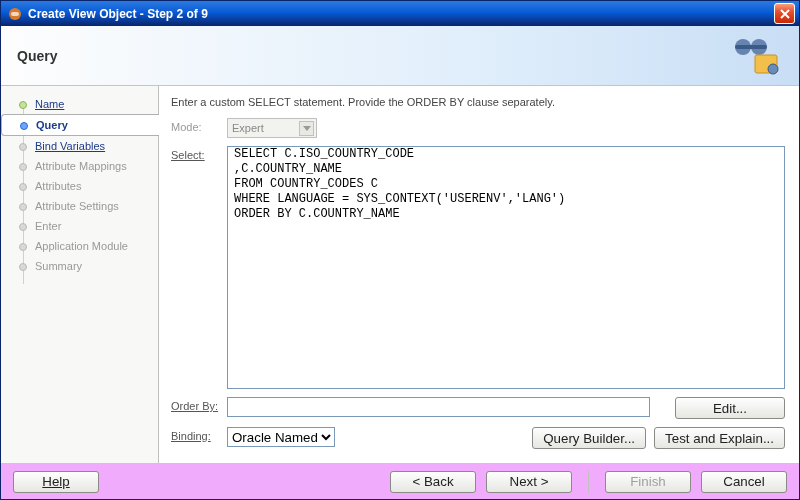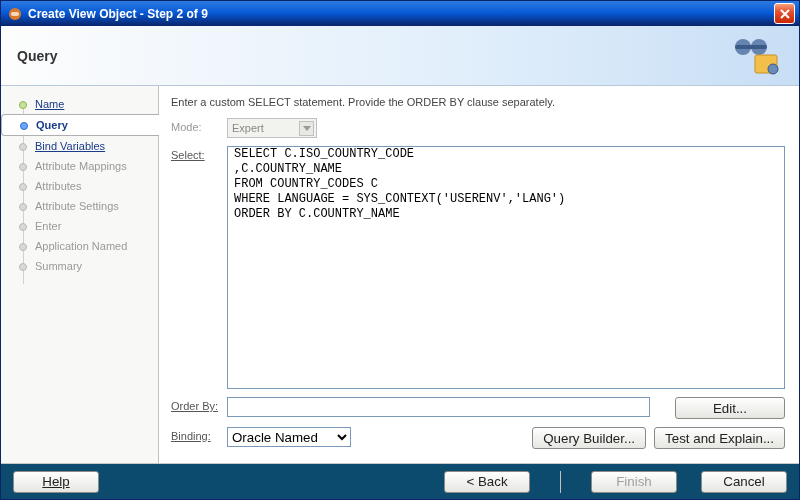--- a/index.html
+++ b/index.html
@@ -114,35 +114,35 @@
     flex:1; height:100%; resize:none;
     border:1px solid #7a98b8; background:#fff;
     font-family: "Courier New", monospace; font-size:12px;
     padding:0 6px; line-height:15px;
     white-space:pre; overflow:auto;
   }
   input.text {
     flex:1; height:20px; border:1px solid #7a98b8; background:#fff; padding:0 4px;
   }
   select.binding {
-    width:124px; height:20px; border:1px solid #7a98b8; background:#fff;
+    width:108px; height:20px; border:1px solid #7a98b8; background:#fff;
   }
   .rightbtns { display:flex; gap:8px; margin-left:12px;padding-left:13px;}
   .btn {
     height:22px; min-width:86px; padding:0 10px;
     background:linear-gradient(to bottom,#fefefe,#e6e6e2);
     border:1px solid #8a8a86; border-radius:3px;
     color:#222; cursor:pointer;
     display:inline-flex; align-items:center; justify-content:center;
   }
   .btn.wide{ min-width:110px;}
   .btn.disabled { color:#a0a0a0; cursor:default;}
   .footer {
-    height:36px; border-top:1px solid #c8c8c4; background:#0c4a6e;
-    display:flex; align-items:center; padding:0 12px; gap:24px;
+    height:36px; border-top:1px solid #c8c8c4; background:#f0abfc;
+    display:flex; align-items:center; padding:0 12px; gap:10px;
   }
   .footer .spacer { flex:1; }
   .sep { width:1px; height:22px; background:#c0c0bc; margin:0 6px;}
   .underline-char { text-decoration:underline; }
 </style>
 </head>
 <body>
 
 <div class="window">
 
@@ -178,21 +178,21 @@
     <div class="sidebar">
       <div class="vline"></div>
       <ul class="steplist" id="steplist">
           <li class="done"><span class="dot"></span><span>Name</span></li>
           <li class="current"><span class="dot"></span><span>Query</span></li>
           <li class="link"><span class="dot"></span><span>Bind Variables</span></li>
           <li class="future"><span class="dot"></span><span>Attribute Mappings</span></li>
           <li class="future"><span class="dot"></span><span>Attributes</span></li>
           <li class="future"><span class="dot"></span><span>Attribute Settings</span></li>
           <li class="future"><span class="dot"></span><span>Enter</span></li>
-          <li class="future"><span class="dot"></span><span>Application Named</span></li>
+          <li class="future"><span class="dot"></span><span>Application Module</span></li>
           <li class="future"><span class="dot"></span><span>Summary</span></li>
         </ul>
     </div>
 
     <div class="main">
       <div class="instr">Enter a custom SELECT statement. Provide the ORDER BY clause separately.</div>
 
       <div class="row">
         <label class="disabled">Mode:</label>
         <div class="modebox">
@@ -243,20 +243,23 @@
   </div>
 
   <div class="footer">
     <button class="btn">
         <span class="underline-char">Help</span>
       </button>
     <div class="spacer"></div>
     <button class="btn">
         <span>&lt; Back</span>
       </button>
+    <button class="btn">
+        <span>Next &gt;</span>
+      </button>
     <div class="sep"></div>
     <button class="btn disabled">
         <span>Finish</span>
       </button>
     <button class="btn">
         <span>Cancel</span>
       </button>
   </div>
 
 </div>

